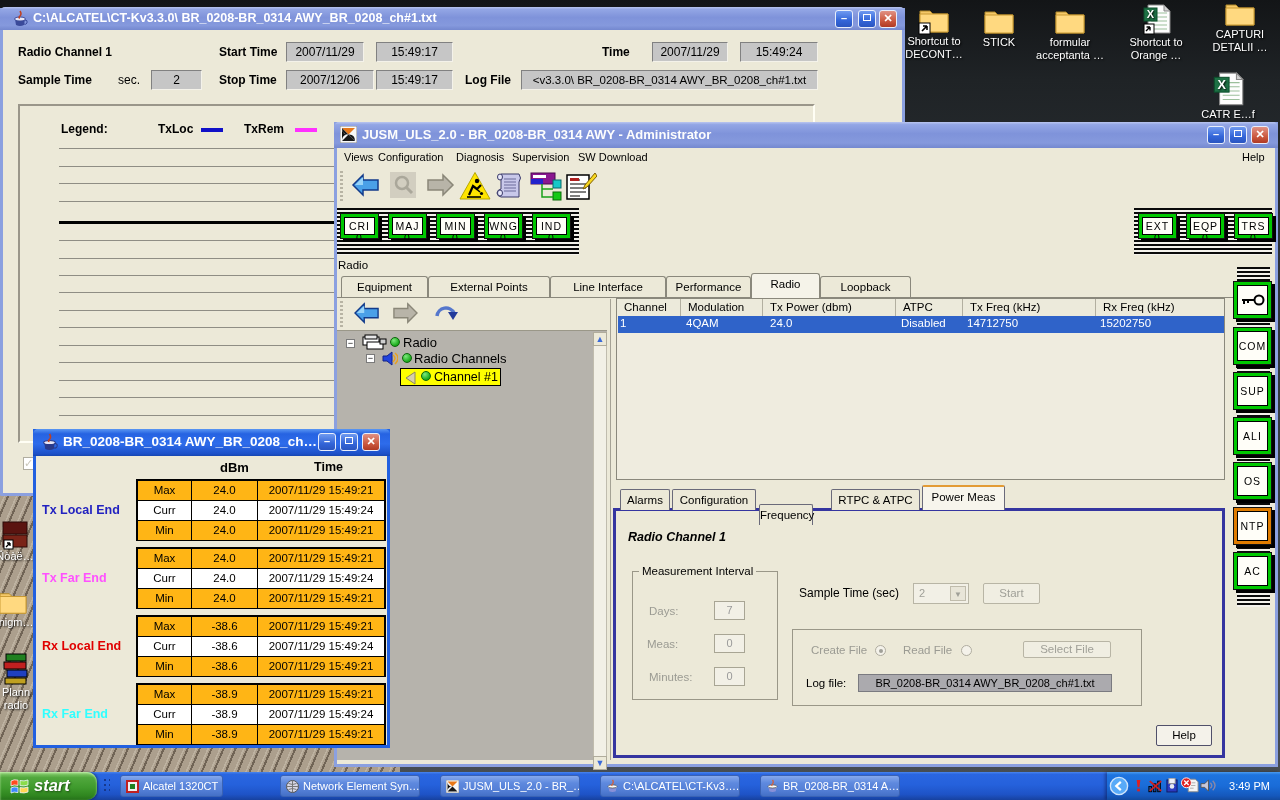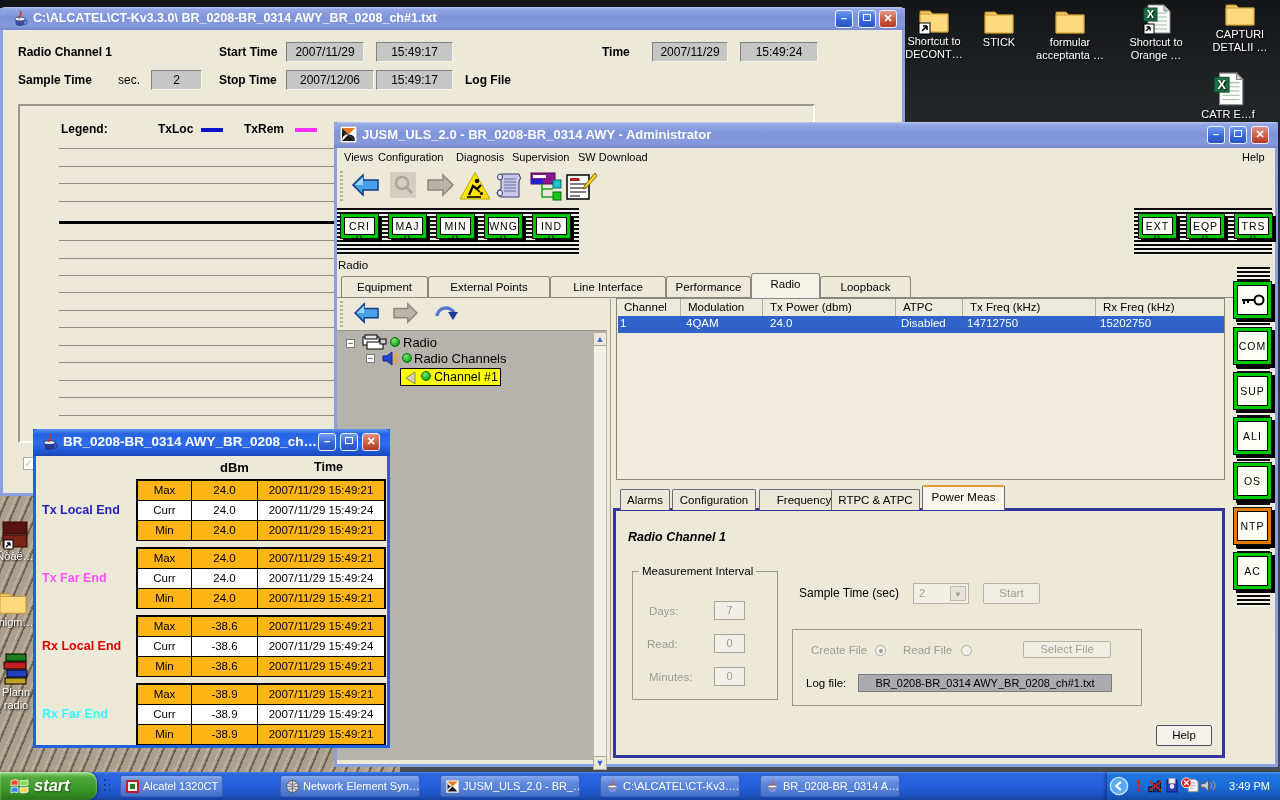--- a/index.html
+++ b/index.html
@@ -191,20 +191,21 @@
  <div class="lbl" style="left:599px;top:37px;">Time</div>
  <div class="inp" style="left:649px;top:34px;width:76px;">2007/11/29</div>
  <div class="inp" style="left:737px;top:34px;width:78px;">15:49:24</div>
  <div class="lbl" style="left:15px;top:65px;">Sample Time</div>
  <div class="abs" style="left:115px;top:65px;font-size:12px;">sec.</div>
  <div class="inp" style="left:148px;top:62px;width:51px;">2</div>
  <div class="lbl" style="left:216px;top:65px;">Stop Time</div>
  <div class="inp" style="left:283px;top:62px;width:88px;">2007/12/06</div>
  <div class="inp" style="left:373px;top:62px;width:77px;">15:49:17</div>
  <div class="lbl" style="left:462px;top:65px;">Log File</div>
+ <div class="inp" style="left:518px;top:62px;width:297px;font-size:11.5px;">&lt;v3.3.0\ BR_0208-BR_0314 AWY_BR_0208_ch#1.txt</div>
  <div id="chart">
   <div class="lbl" style="left:41px;top:16px;">Legend:</div>
   <div class="lbl" style="left:138px;top:16px;">TxLoc</div>
   <div class="abs" style="left:181px;top:22px;width:22px;height:4px;background:#1010c8;"></div>
   <div class="lbl" style="left:224px;top:16px;">TxRem</div>
   <div class="abs" style="left:275px;top:22px;width:22px;height:4px;background:#ff30ff;"></div>
   <div class="gl" style="top:42px"></div>
       <div class="gl" style="top:60px"></div>
   <div class="gl" style="top:77px"></div>
       <div class="gl" style="top:95px"></div>
@@ -390,29 +391,29 @@
         <span style="left:283px;">Disabled</span>
         <span style="left:349px;">14712750</span>
         <span style="left:482px;">15202750</span>
   </div>
  </div>
  <div class="abs" style="left:273px;top:174px;width:1px;height:461px;background:#a5a295;"></div>
 
  <div id="bpan">
   <div class="btab" style="left:4px;width:50px;">Alarms</div>
   <div class="btab" style="left:56px;width:84px;">Configuration</div>
-  <div class="btab" style="left:143px;width:90px;">Frequency</div>
+  <div class="btab" style="left:143px;width:54px;margin-top:15px;">Frequency</div>
   <div class="btab" style="left:215px;width:89px;">RTPC &amp; ATPC</div>
   <div class="btab btabsel" style="left:306px;width:83px;">Power Meas</div>
   <div class="abs" style="left:12px;top:19px;font-weight:bold;font-style:italic;font-size:12.5px;">Radio Channel 1</div>
   <div class="gbox" style="left:16px;top:60px;width:146px;height:129px;">
         <b>Measurement Interval</b>
    <div class="gtxt" style="left:16px;top:33px;">Days:</div>
    <div class="dinp" style="left:81px;top:29px;">7</div>
-   <div class="gtxt" style="left:14px;top:66px;">Read:</div>
+   <div class="gtxt" style="left:14px;top:66px;">Meas:</div>
    <div class="dinp" style="left:81px;top:62px;">0</div>
    <div class="gtxt" style="left:16px;top:99px;">Minutes:</div>
    <div class="dinp" style="left:81px;top:95px;">0</div>
   </div>
   <div class="abs" style="left:183px;top:75px;font-size:12px;color:#000;">Sample Time (sec)</div>
   <div class="abs" style="left:297px;top:72px;width:56px;height:21px;background:#f2f0e6;border:1px solid #b8b5a5;">
     <span style="position:absolute;left:5px;top:3px;font-size:11px;color:#a0a098;">2</span>
     <span style="position:absolute;right:2px;top:2px;width:16px;height:15px;background:#e8e5d8;border:1px solid #c0bcac;color:#a0a098;font-size:8px;text-align:center;line-height:15px;">▼</span>
   </div>
   <div class="btn-dis" style="left:367px;top:72px;width:57px;height:21px;line-height:19px;">Start</div>

